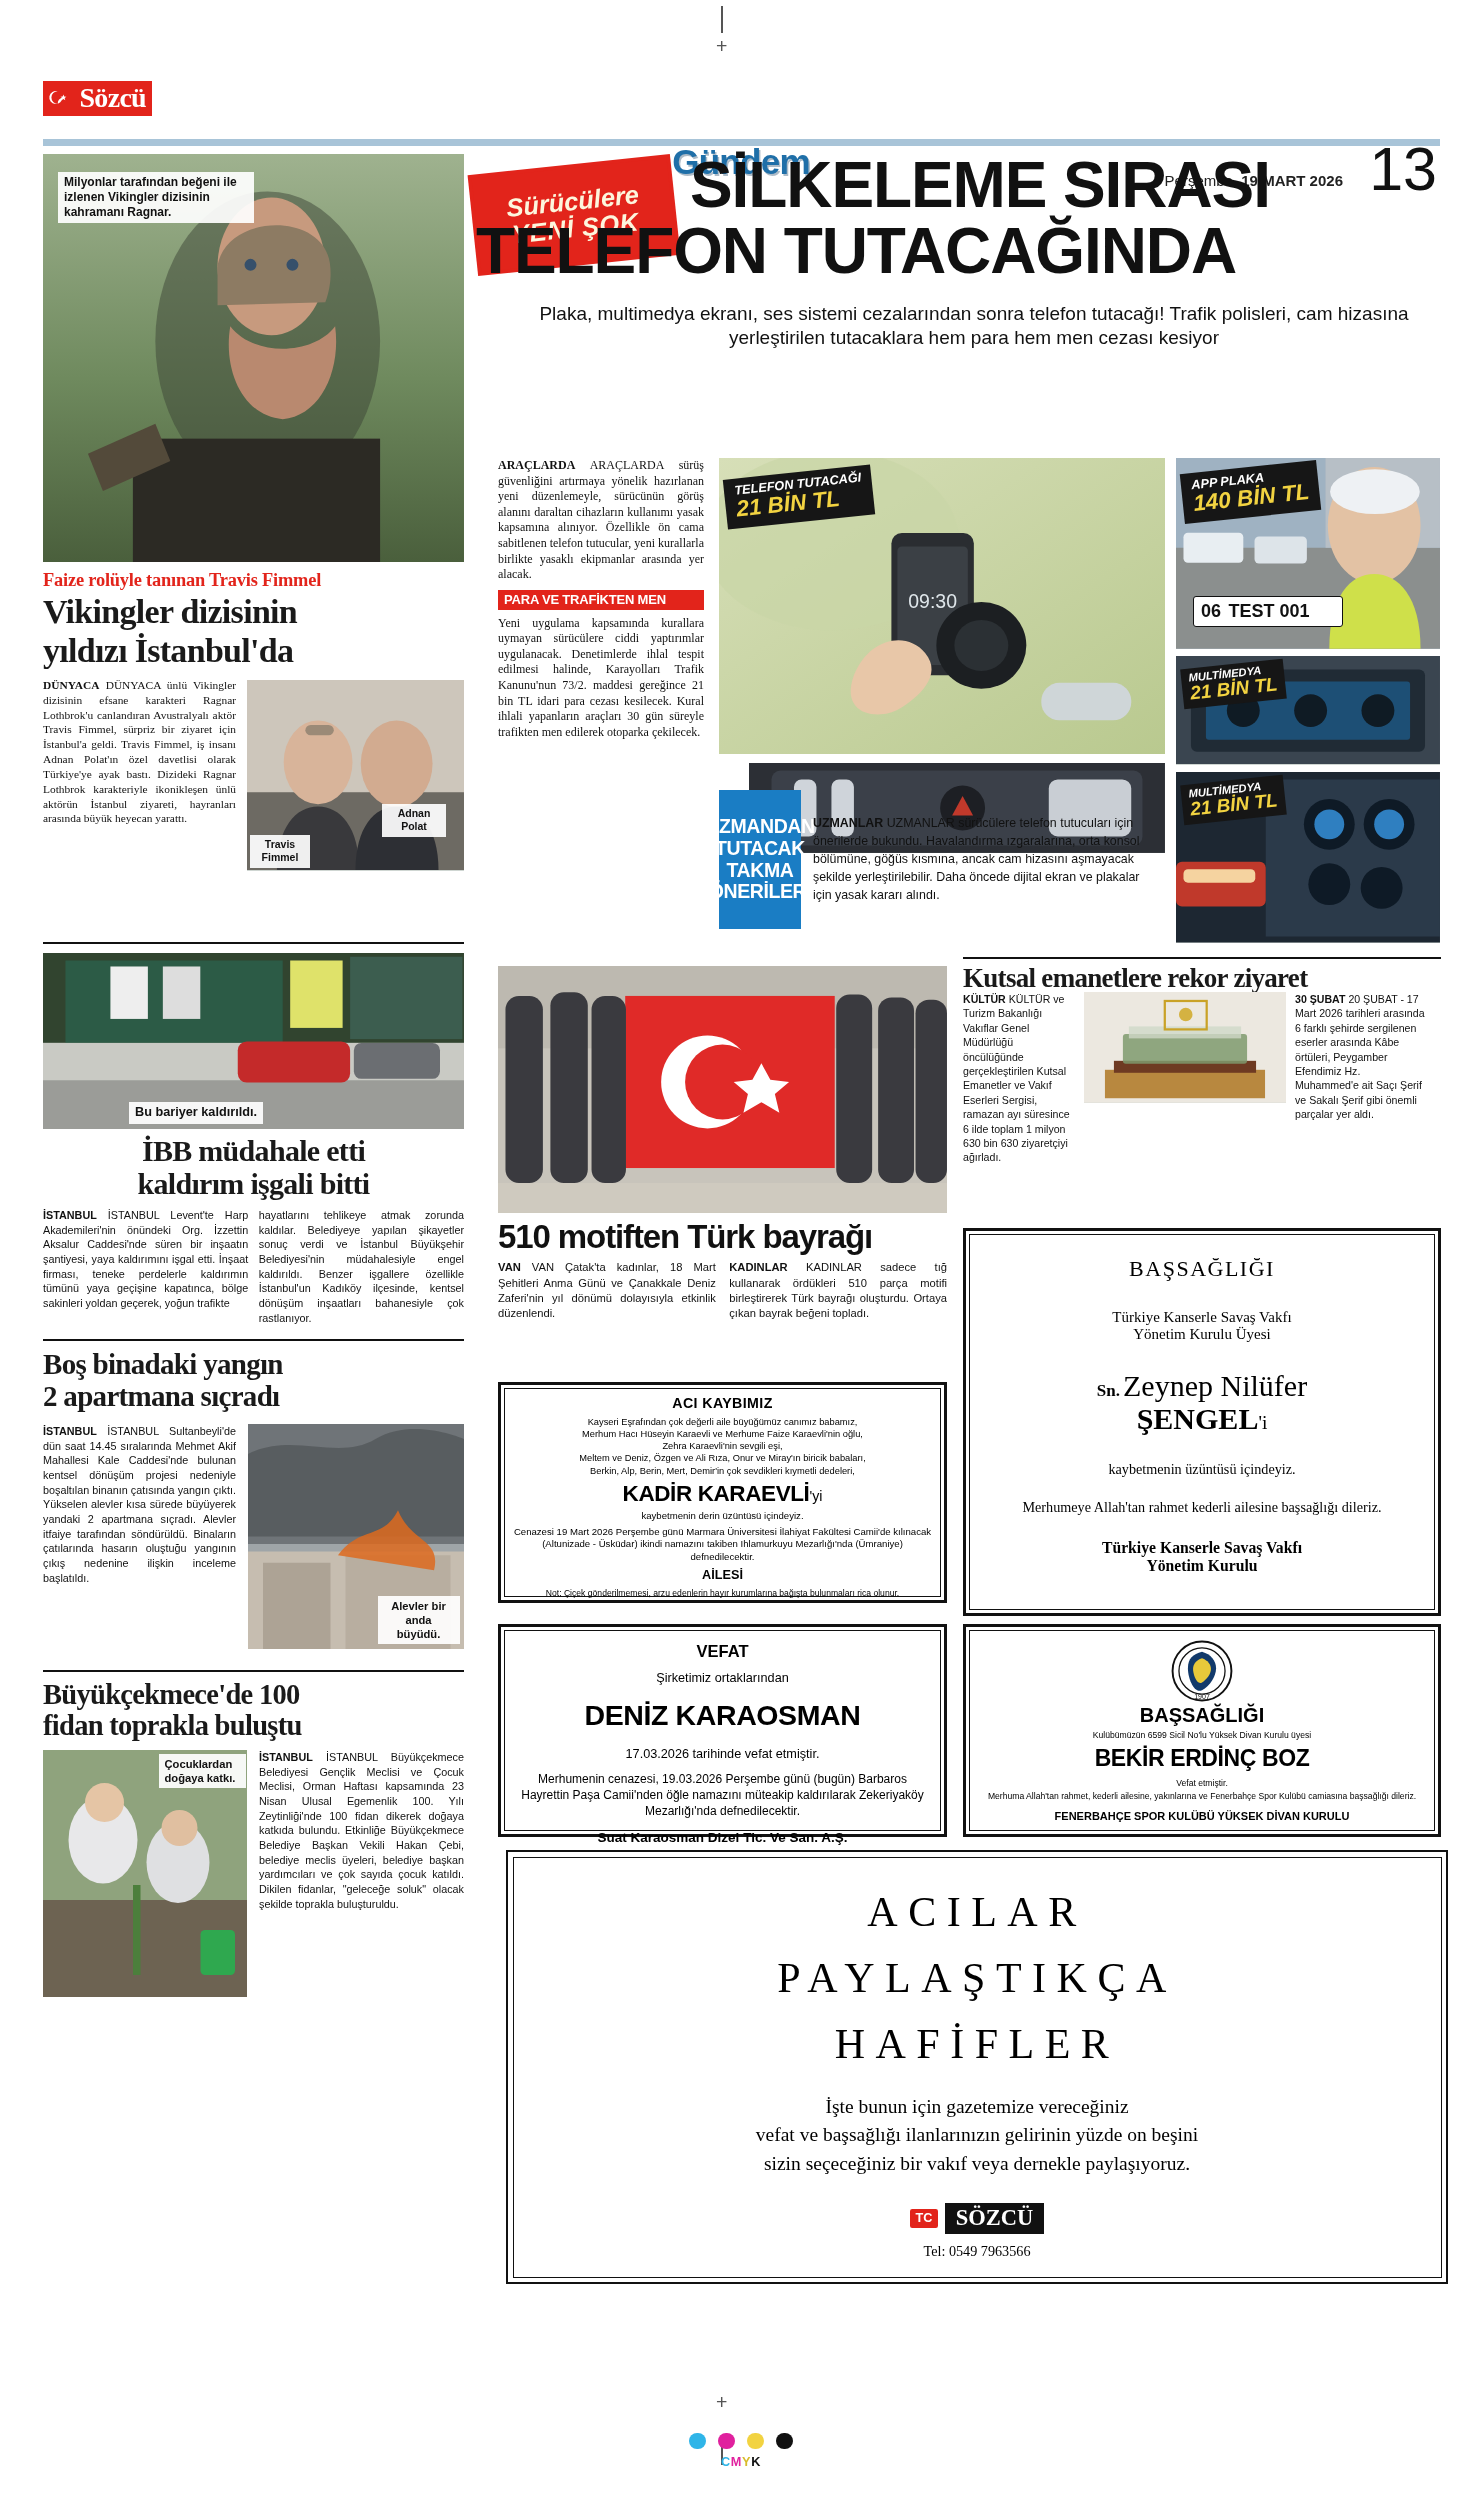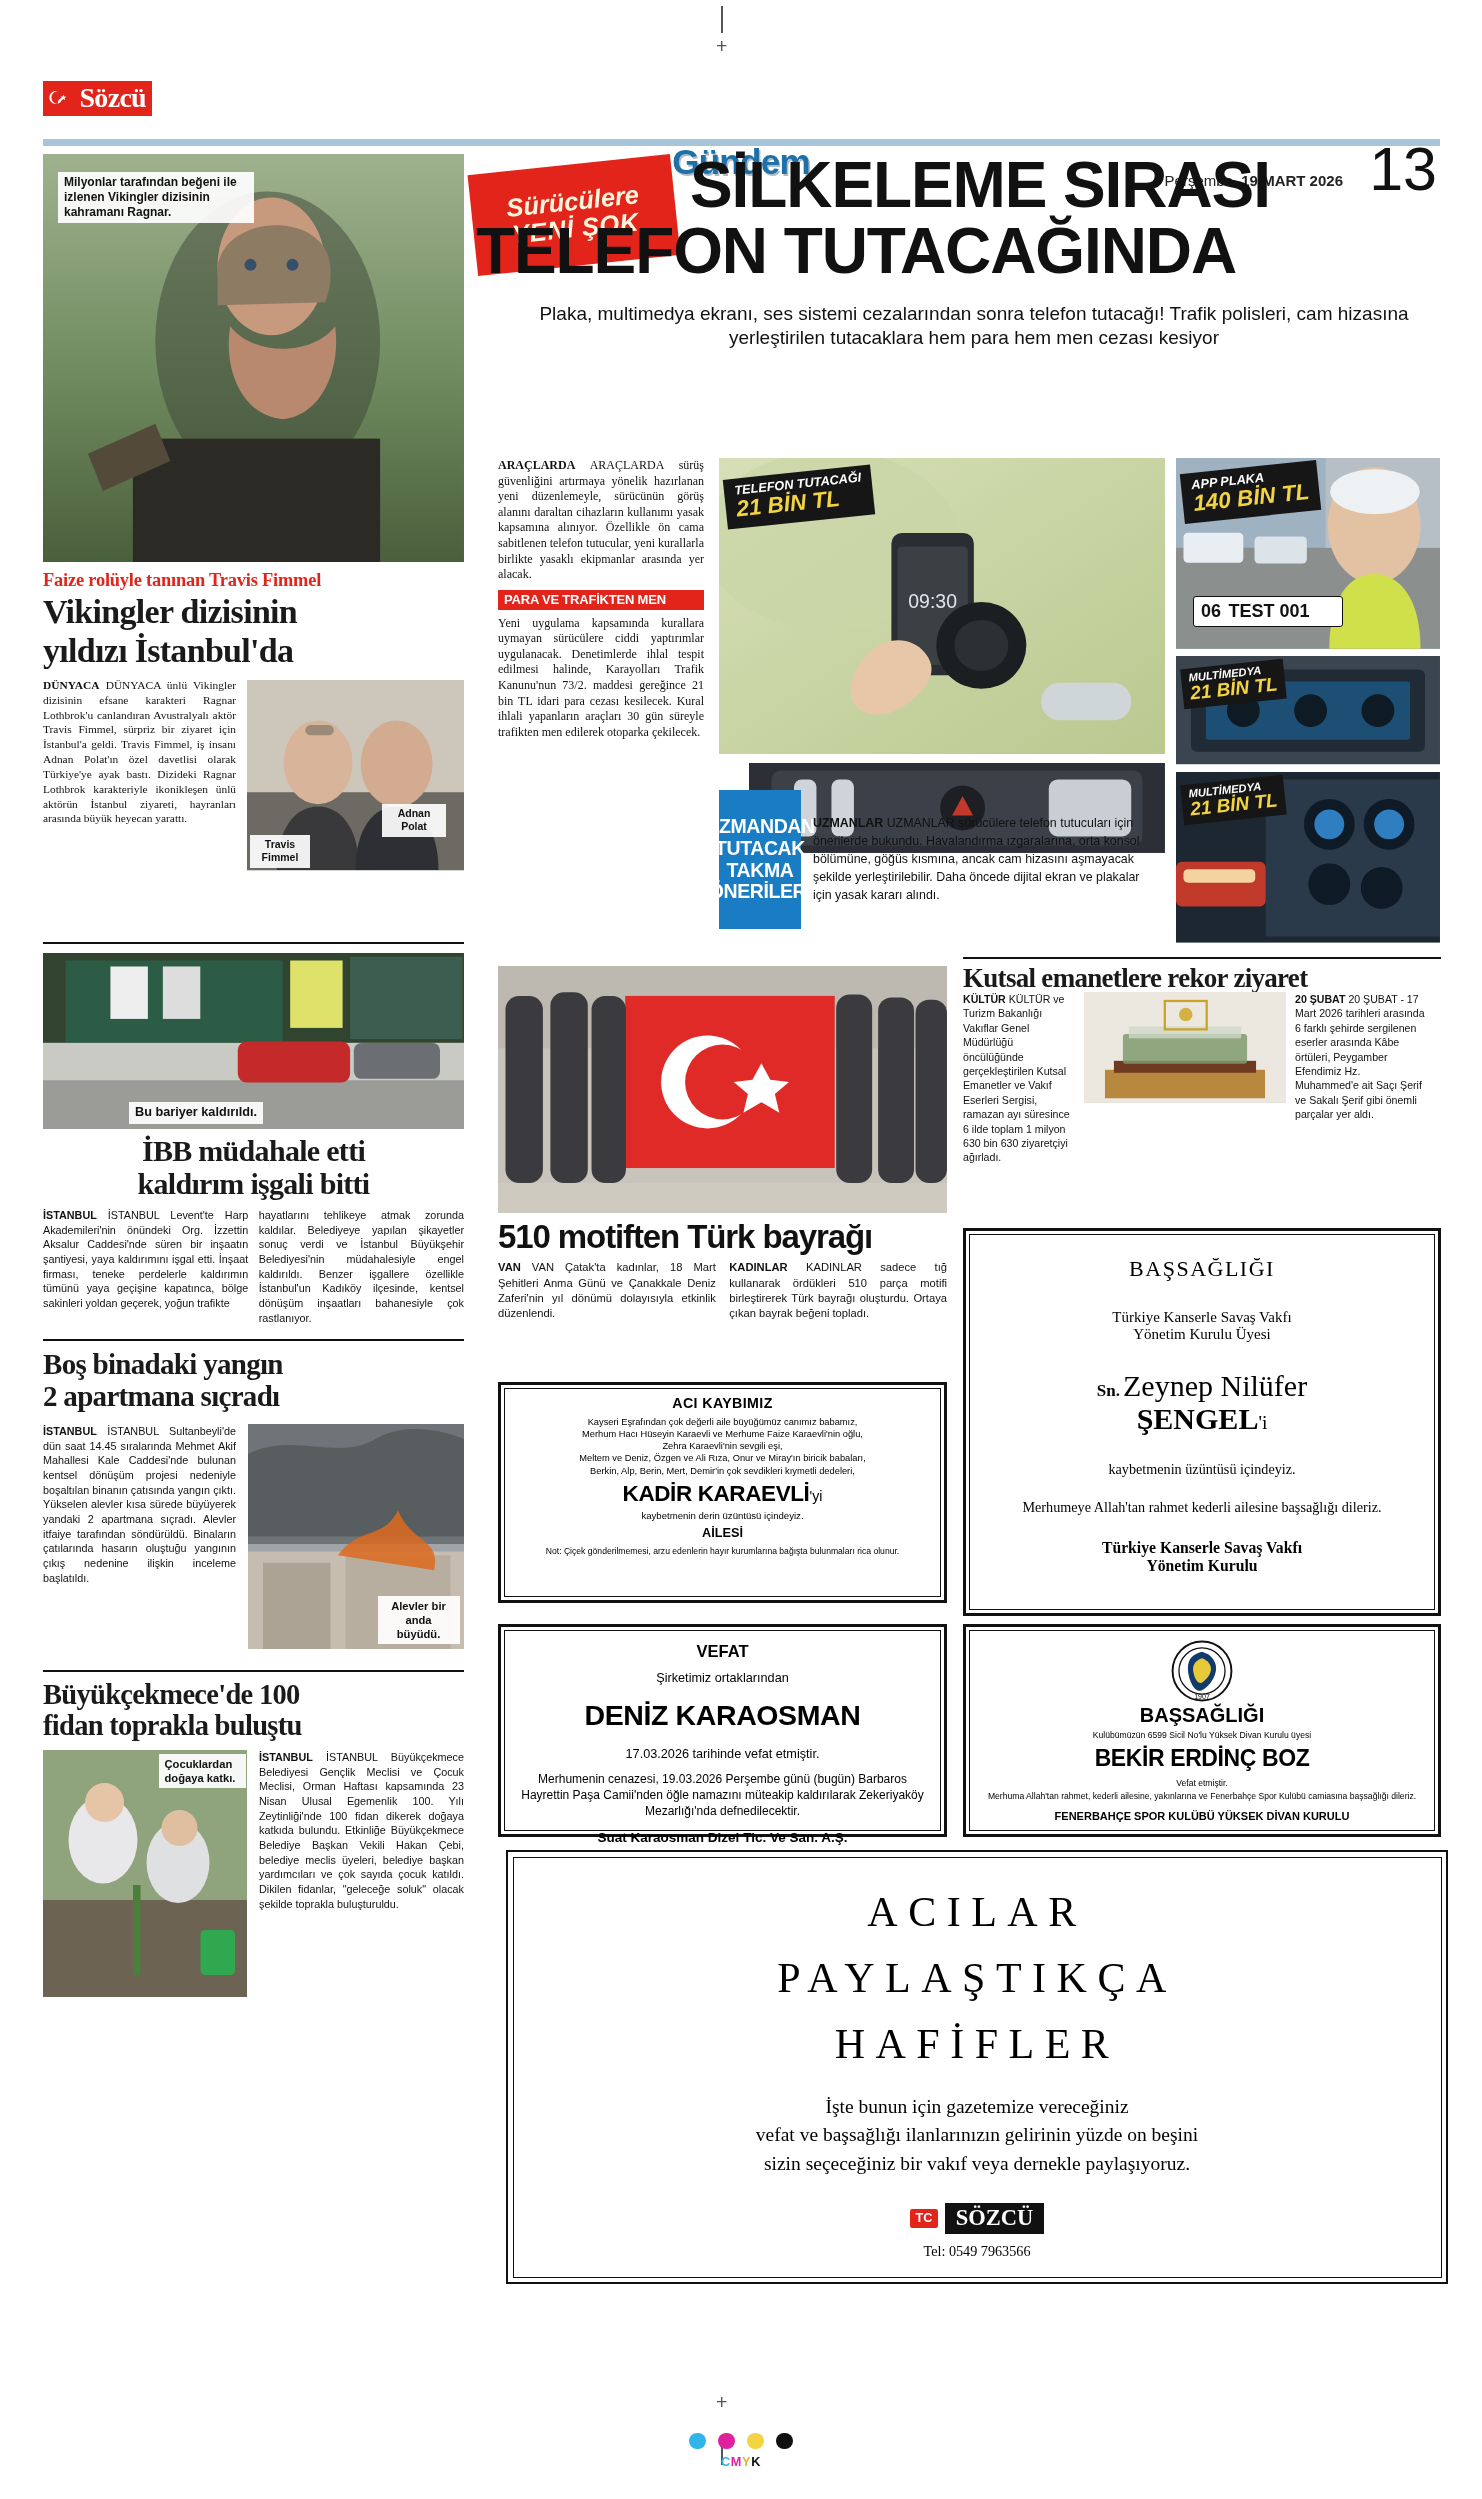--- a/index.html
+++ b/index.html
@@ -430,21 +430,21 @@
           <rect width="270" height="148" fill="#ece8e0"></rect>
           <rect x="28" y="104" width="214" height="38" fill="#b8883f"></rect>
           <rect x="40" y="92" width="190" height="16" fill="#6e3a22"></rect>
           <rect x="52" y="56" width="166" height="40" rx="4" fill="#7f9a6d" opacity=".85"></rect>
           <rect x="60" y="46" width="150" height="16" fill="#cfd8c8" opacity=".8"></rect>
           <rect x="108" y="12" width="56" height="38" fill="none" stroke="#c9a227" stroke-width="3"></rect>
           <circle cx="136" cy="30" r="9" fill="#d4b242"></circle>
         </svg>
       </div>
       <div class="body-sans" style="width:131px;font-size:10.6px;text-align:left;">
-        <span class="lead">20 ŞUBAT</span>
+        <span class="lead">30 ŞUBAT</span>
         <span>20 ŞUBAT - 17 Mart 2026 tarihleri arasında 6 farklı şehirde sergilenen eserler arasında Kâbe örtüleri, Peygamber Efendimiz Hz. Muhammed'e ait Saçı Şerif ve Sakalı Şerif gibi önemli parçalar yer aldı.</span>
       </div>
     </div>
   </div>
 
   <div class="obit" style="position:absolute;left:963px;top:1228px;width:478px;height:388px;">
     <div class="obit-in obit-serif">
       <div style="font-size:22px;letter-spacing:1.5px;margin-top:10.5px;">BAŞSAĞLIĞI</div>
       <div style="font-size:15px;margin-top:27px;">Türkiye Kanserle Savaş Vakfı</div>
       <div style="font-size:15px;">Yönetim Kurulu Üyesi</div>
@@ -465,20 +465,21 @@
       <div style="font-size:14.2px;font-weight:bold;letter-spacing:0.4px;">ACI KAYBIMIZ</div>
       <div style="font-size:9.3px;line-height:1.32;white-space:pre-line;margin-top:4.5px;">Kayseri Eşrafından çok değerli aile büyüğümüz canımız babamız,
 Merhum Hacı Hüseyin Karaevli ve Merhume Faize Karaevli'nin oğlu,
 Zehra Karaevli'nin sevgili eşi,
 Meltem ve Deniz, Özgen ve Ali Rıza, Onur ve Miray'ın biricik babaları,
 Berkin, Alp, Berin, Mert, Demir'in çok sevdikleri kıymetli dedeleri,</div>
       <div style="margin-top:4.5px;">
         <span style="font-size:22.5px;font-weight:bold;letter-spacing:-0.4px;">KADİR KARAEVLİ</span><span style="font-size:14.2px;">'yi</span>
       </div>
       <div style="font-size:9.6px;margin-top:3px;">kaybetmenin derin üzüntüsü içindeyiz.</div>
+      <div style="font-size:9.6px;line-height:1.32;margin-top:4.5px;">Cenazesi 19 Mart 2026 Perşembe günü Marmara Üniversitesi İlahiyat Fakültesi Camii'de kılınacak (Altunizade - Üsküdar) ikindi namazını takiben Ihlamurkuyu Mezarlığı'nda (Ümraniye) defnedilecektir.</div>
       <div style="font-size:12.7px;font-weight:bold;margin-top:4.5px;">AİLESİ</div>
       <div class="tiny" style="margin-top:6px;">Not: Çiçek gönderilmemesi, arzu edenlerin hayır kurumlarına bağışta bulunmaları rica olunur.</div>
     </div>
   </div>
 
   <div class="obit" style="position:absolute;left:498px;top:1624px;width:449px;height:213px;">
     <div class="obit-in" style="padding:10.5px 12px;">
       <div style="font-size:16.5px;font-weight:bold;">VEFAT</div>
       <div style="font-size:12.7px;margin-top:10.5px;">Şirketimiz ortaklarından</div>
       <div style="font-size:28.5px;font-weight:bold;margin-top:13.5px;letter-spacing:-0.4px;">DENİZ KARAOSMAN</div>

